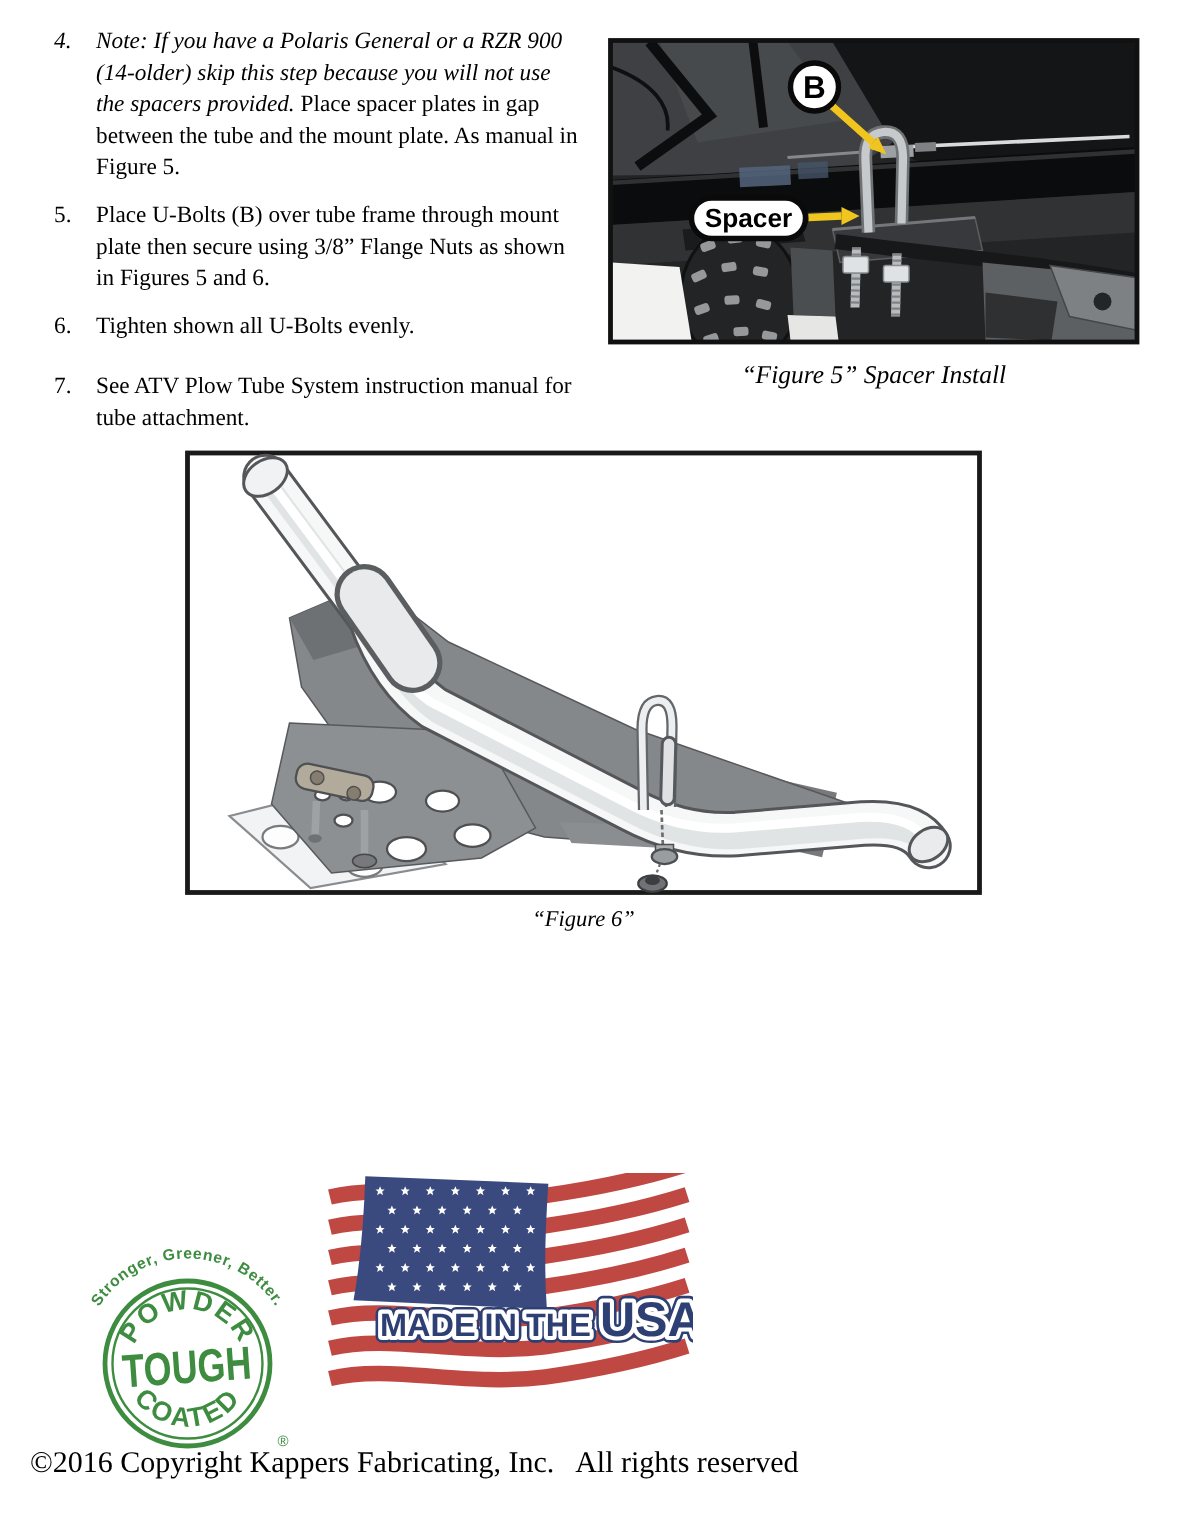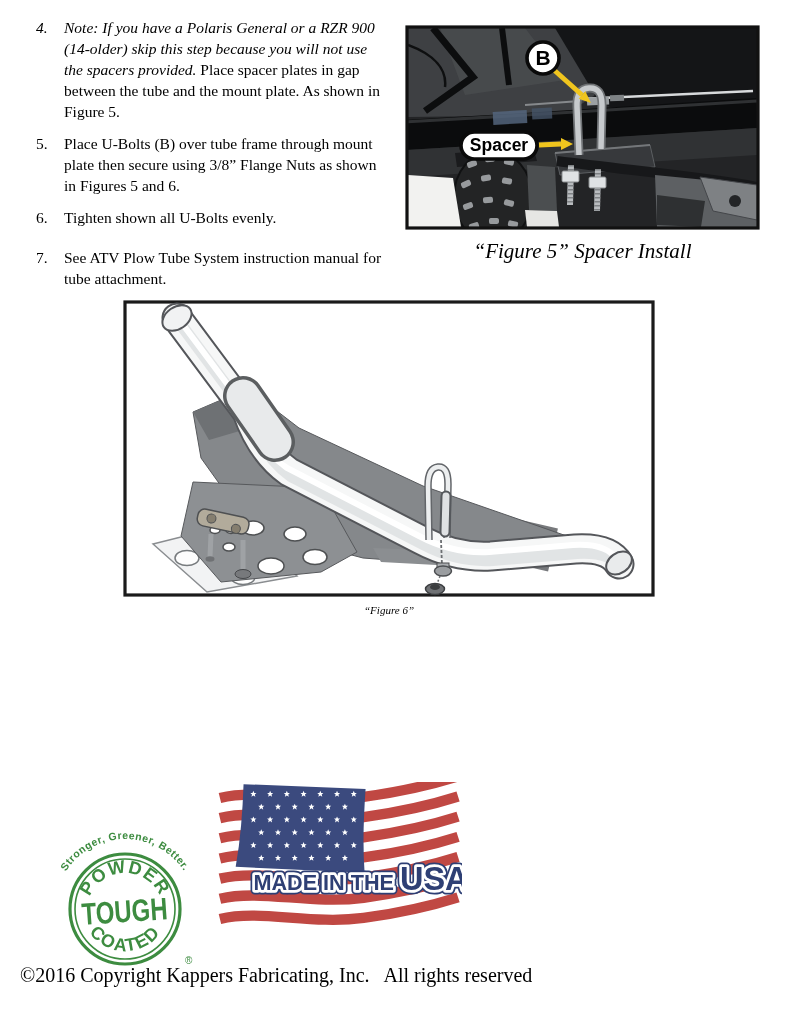--- a/index.html
+++ b/index.html
@@ -9,38 +9,38 @@
   .items{position:absolute;left:36px;top:17px;width:352px;}
   .item{display:flex;font-size:15.5px;line-height:21px;margin-bottom:11px;}
   .item .num{width:28px;flex:none;}
   .item .body{flex:1;}
   .seg-italic{font-style:italic;}
   .seg-link{}
   .item.gap-big{margin-bottom:19px;}
   
   .fig5{position:absolute;left:405px;top:25px;width:355px;}
   .fig6{position:absolute;left:123px;top:300px;width:532px;}
-  .caption{text-align:center;font-style:italic;font-size:21px;margin-top:5px;}
-  .caption6{font-size:11px;margin-top:3px;}
+  .caption{text-align:center;font-style:italic;font-size:17px;margin-top:5px;}
+  .caption6{font-size:15px;margin-top:3px;}
   
   .powder{position:absolute;left:50px;top:812px;}
   .flag{position:absolute;left:216px;top:782px;}
   
   .copyright{position:absolute;left:20px;top:964px;font-size:20px;white-space:pre;}
   svg text{font-family:"Liberation Sans",sans-serif;}
 </style>
 </head>
 <body>
 
 <div class="page">
 
   <div class="items">
     <div class="item">
       <span class="num seg-italic">4.</span>
-      <div class="body"><span class="seg-italic">Note: If you have a Polaris General or a RZR 900 (14-older) skip this step because you will not use the spacers provided.</span><span> Place spacer plates in gap between the tube and the mount plate. As shown in </span><span class="seg-link">Figure 5</span><span>.</span></div>
+      <div class="body"><span class="seg-italic">Note: If you have a Polaris General or a RZR 900 (14-older) skip this step because you will not use the spacers provided.</span><span> Place spacer plates in gap between the tube and the mount plate. As manual in </span><span class="seg-link">Figure 5</span><span>.</span></div>
     </div>
     <div class="item">
       <span class="num">5.</span>
       <div class="body"><span>Place U-Bolts (B) over tube frame through mount plate then secure using 3/8” Flange Nuts as shown in </span><span class="seg-link">Figures 5 and 6</span><span>.</span></div>
     </div>
     <div class="item gap-big">
       <span class="num">6.</span>
       <div class="body"><span>Tighten shown all U-Bolts evenly.</span></div>
     </div>
     <div class="item">

